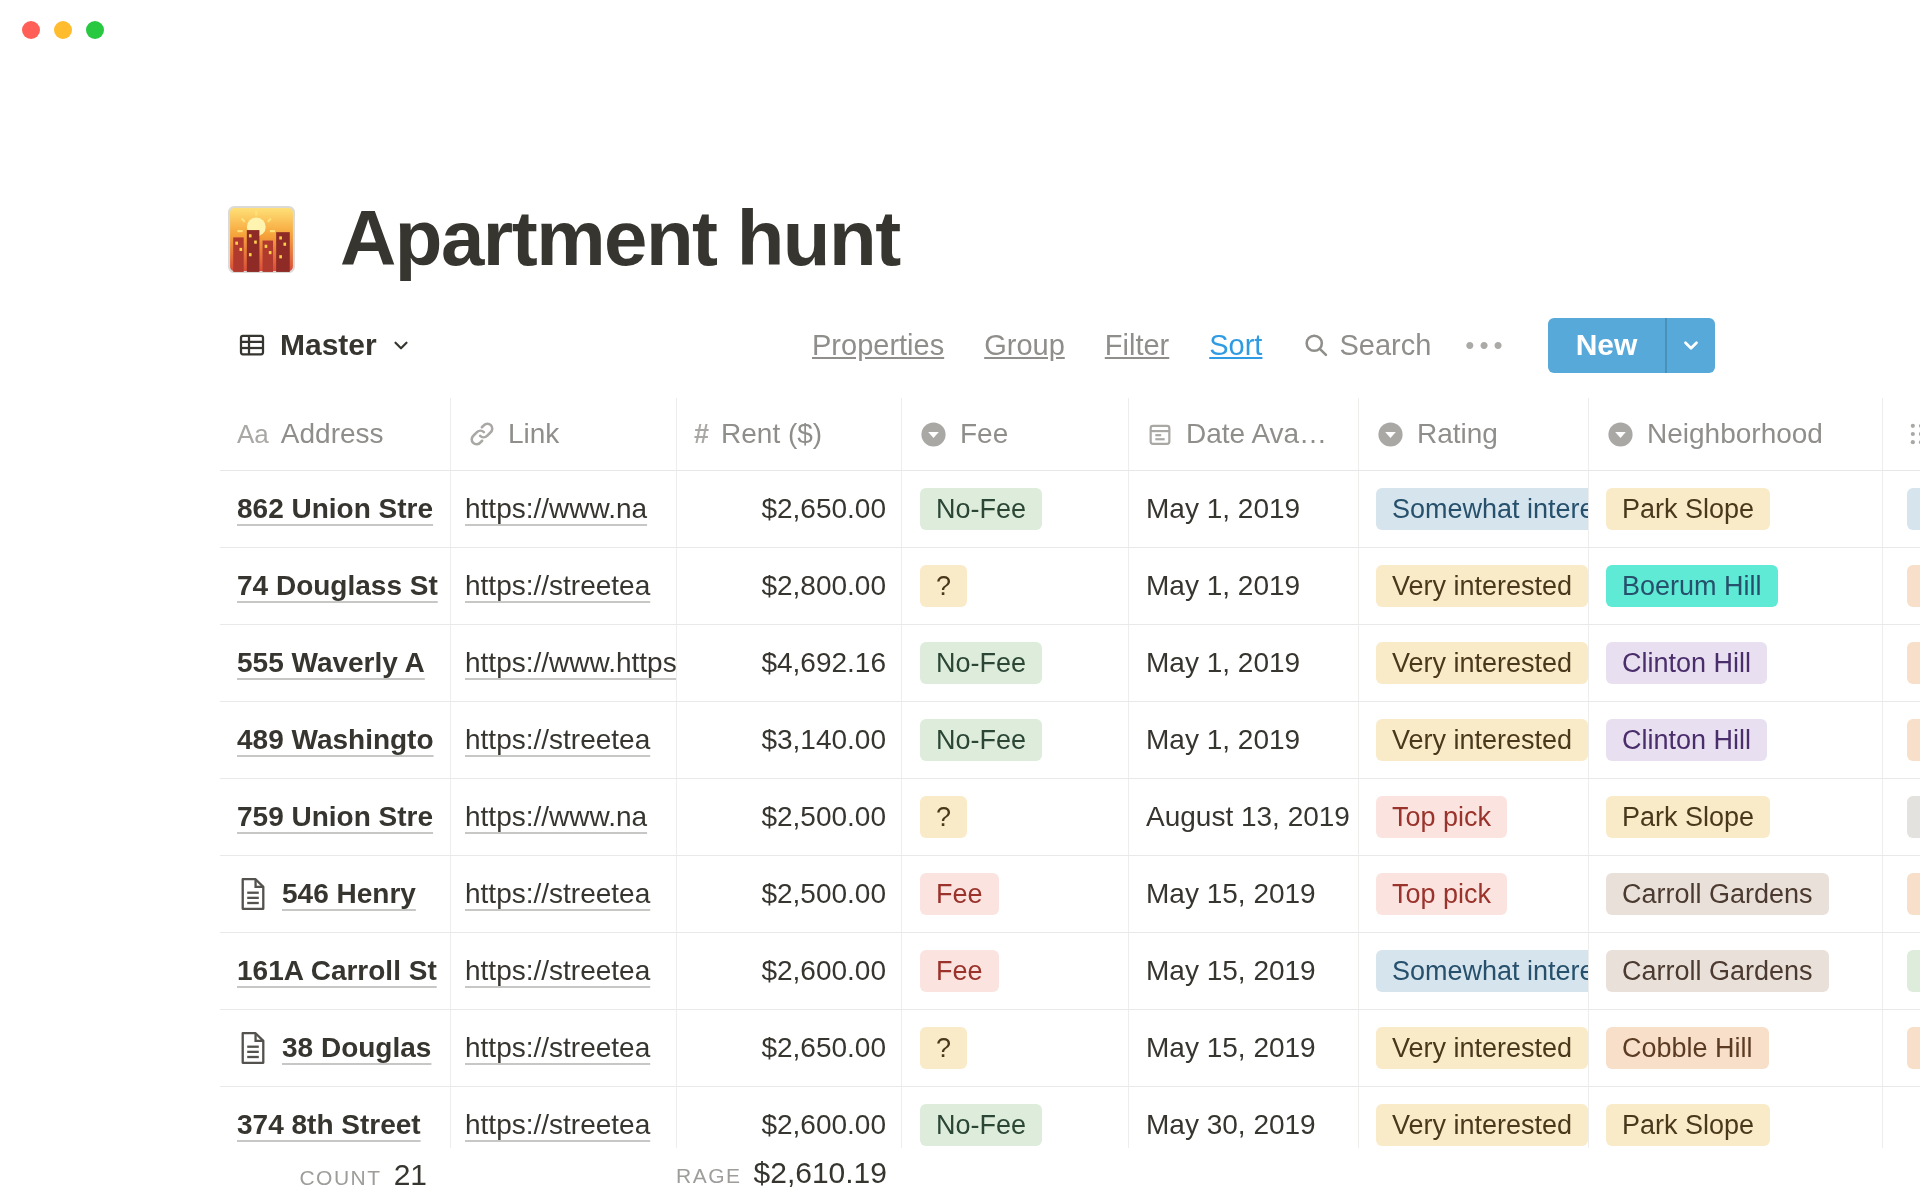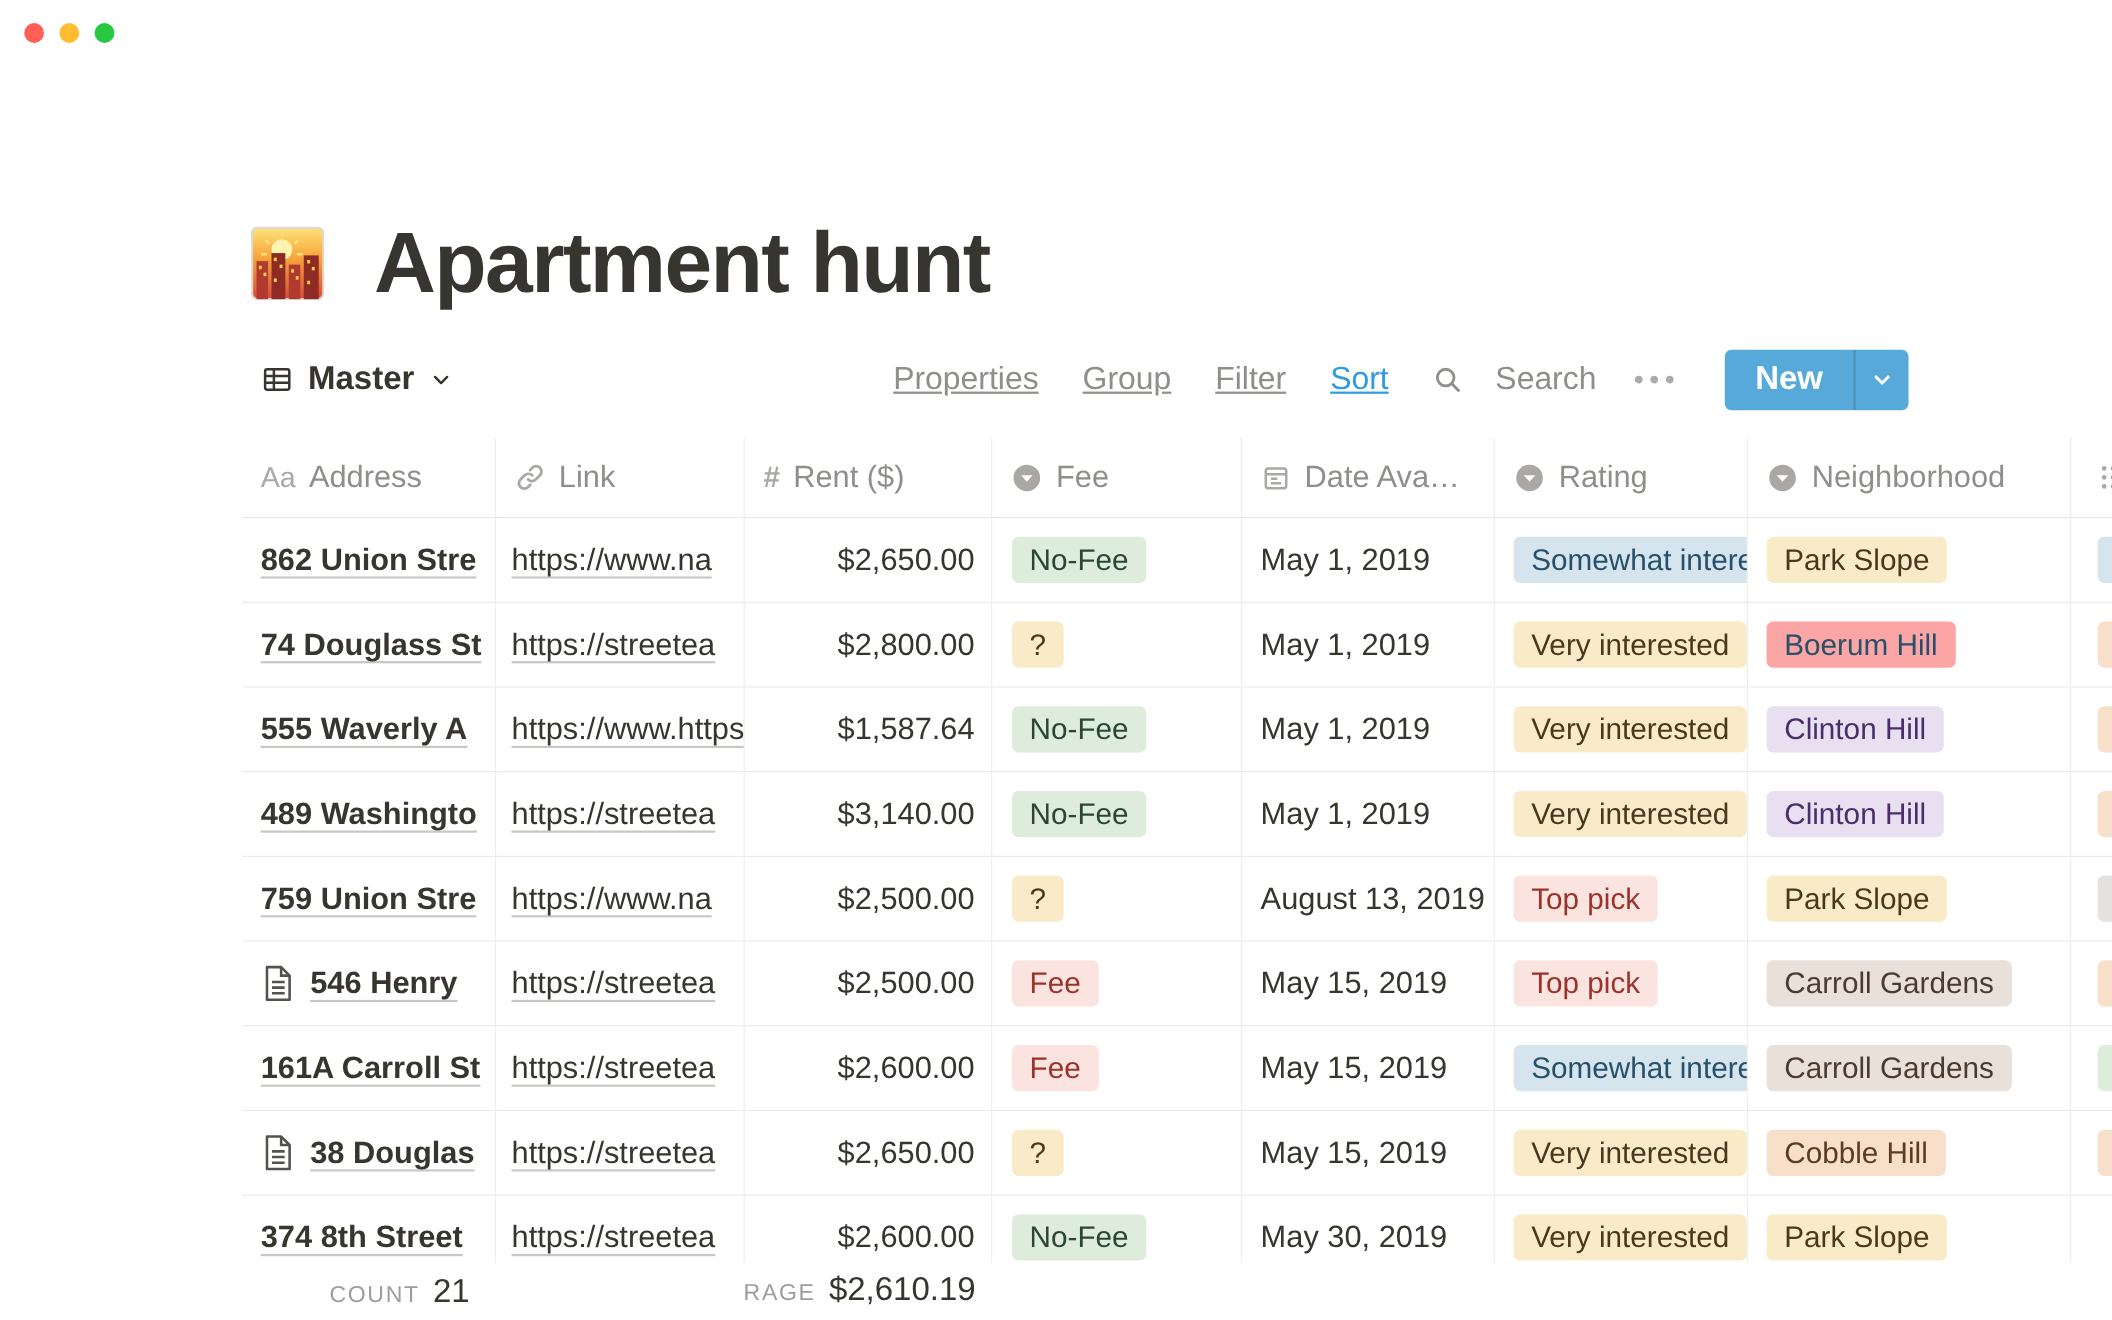--- a/index.html
+++ b/index.html
@@ -16,21 +16,21 @@
   .title-row{position:absolute;left:228px;top:146px;display:flex;align-items:center;}
   .page-icon{width:67px;height:67px;flex:none;}
   .page-title{font-size:78px;font-weight:700;letter-spacing:-1.5px;margin-left:45px;line-height:1.05;white-space:nowrap;}
   
   .toolbar{position:absolute;left:0;top:317px;width:1700px;height:56px;}
   .view-switcher{position:absolute;left:237px;top:0;height:56px;display:flex;align-items:center;gap:13px;cursor:pointer;}
   .view-label{font-size:30px;font-weight:700;}
   .tb-right{position:absolute;left:812px;top:0;height:56px;display:flex;align-items:center;gap:40px;}
   .menu-item{font-size:29px;color:#8F8E8B;white-space:nowrap;cursor:pointer;text-decoration:underline;}
   .menu-item.active{color:#2F9BE2;}
-  .search-group{display:flex;align-items:center;gap:29px;color:#8F8E8B;font-size:29px;cursor:pointer;}
+  .search-group{display:flex;align-items:center;gap:9px;color:#8F8E8B;font-size:29px;cursor:pointer;}
   .more-btn{font-size:26px;color:#ABAAA7;letter-spacing:5px;cursor:pointer;margin-left:-6px;}
   .new-btn{display:flex;align-items:stretch;height:55px;border-radius:6px;overflow:hidden;color:#fff;cursor:pointer;}
   .new-main{display:flex;align-items:center;padding:14px 28px;font-size:30px;font-weight:700;}
   .new-split{width:2px;background:rgba(0,0,0,0.14);}
   .new-caret{display:flex;align-items:center;padding:0 13px;}
   
   .table-wrap{position:absolute;left:220px;top:398px;width:1700px;height:750px;overflow:hidden;}
   .hrow{display:flex;height:72px;border-bottom:1px solid #E7E7E5;}
   .hcell{display:flex;align-items:center;gap:12px;padding-left:17px;color:#8F8E8B;font-size:28px;border-right:1px solid #EDEDEB;box-sizing:border-box;flex:none;white-space:nowrap;overflow:hidden;cursor:pointer;}
   .hicon{color:#A9A8A5;display:flex;align-items:center;flex:none;}
@@ -273,35 +273,35 @@
         <div class="cell c-fee">
           <span class="tag" style="background: rgb(250, 235, 200); color: rgb(73, 56, 28);">?</span>
         </div>
         <div class="cell c-date">
           <span>May 1, 2019</span>
         </div>
         <div class="cell c-rating">
           <span class="tag" style="background: rgb(250, 235, 200); color: rgb(73, 56, 28);">Very interested</span>
         </div>
         <div class="cell c-hood">
-          <span class="tag" style="background: #fca5a5; color: rgb(38, 80, 107);">Boerum Hill</span>
+          <span class="tag" style="background: #5eead4; color: rgb(38, 80, 107);">Boerum Hill</span>
         </div>
         <div class="cell c-extra">
           <span class="extra-tag" style="background: rgb(248, 223, 201);"></span>
         </div>
       </div>
       <div class="row">
         <div class="cell c-address">
           <span class="utext">555 Waverly A</span>
         </div>
         <div class="cell c-link">
           <span class="utext">https://www.https</span>
         </div>
         <div class="cell c-rent">
-          <span>$1,587.64</span>
+          <span>$4,692.16</span>
         </div>
         <div class="cell c-fee">
           <span class="tag" style="background: rgb(222, 236, 220); color: rgb(43, 70, 53);">No-Fee</span>
         </div>
         <div class="cell c-date">
           <span>May 1, 2019</span>
         </div>
         <div class="cell c-rating">
           <span class="tag" style="background: rgb(250, 235, 200); color: rgb(73, 56, 28);">Very interested</span>
         </div>

